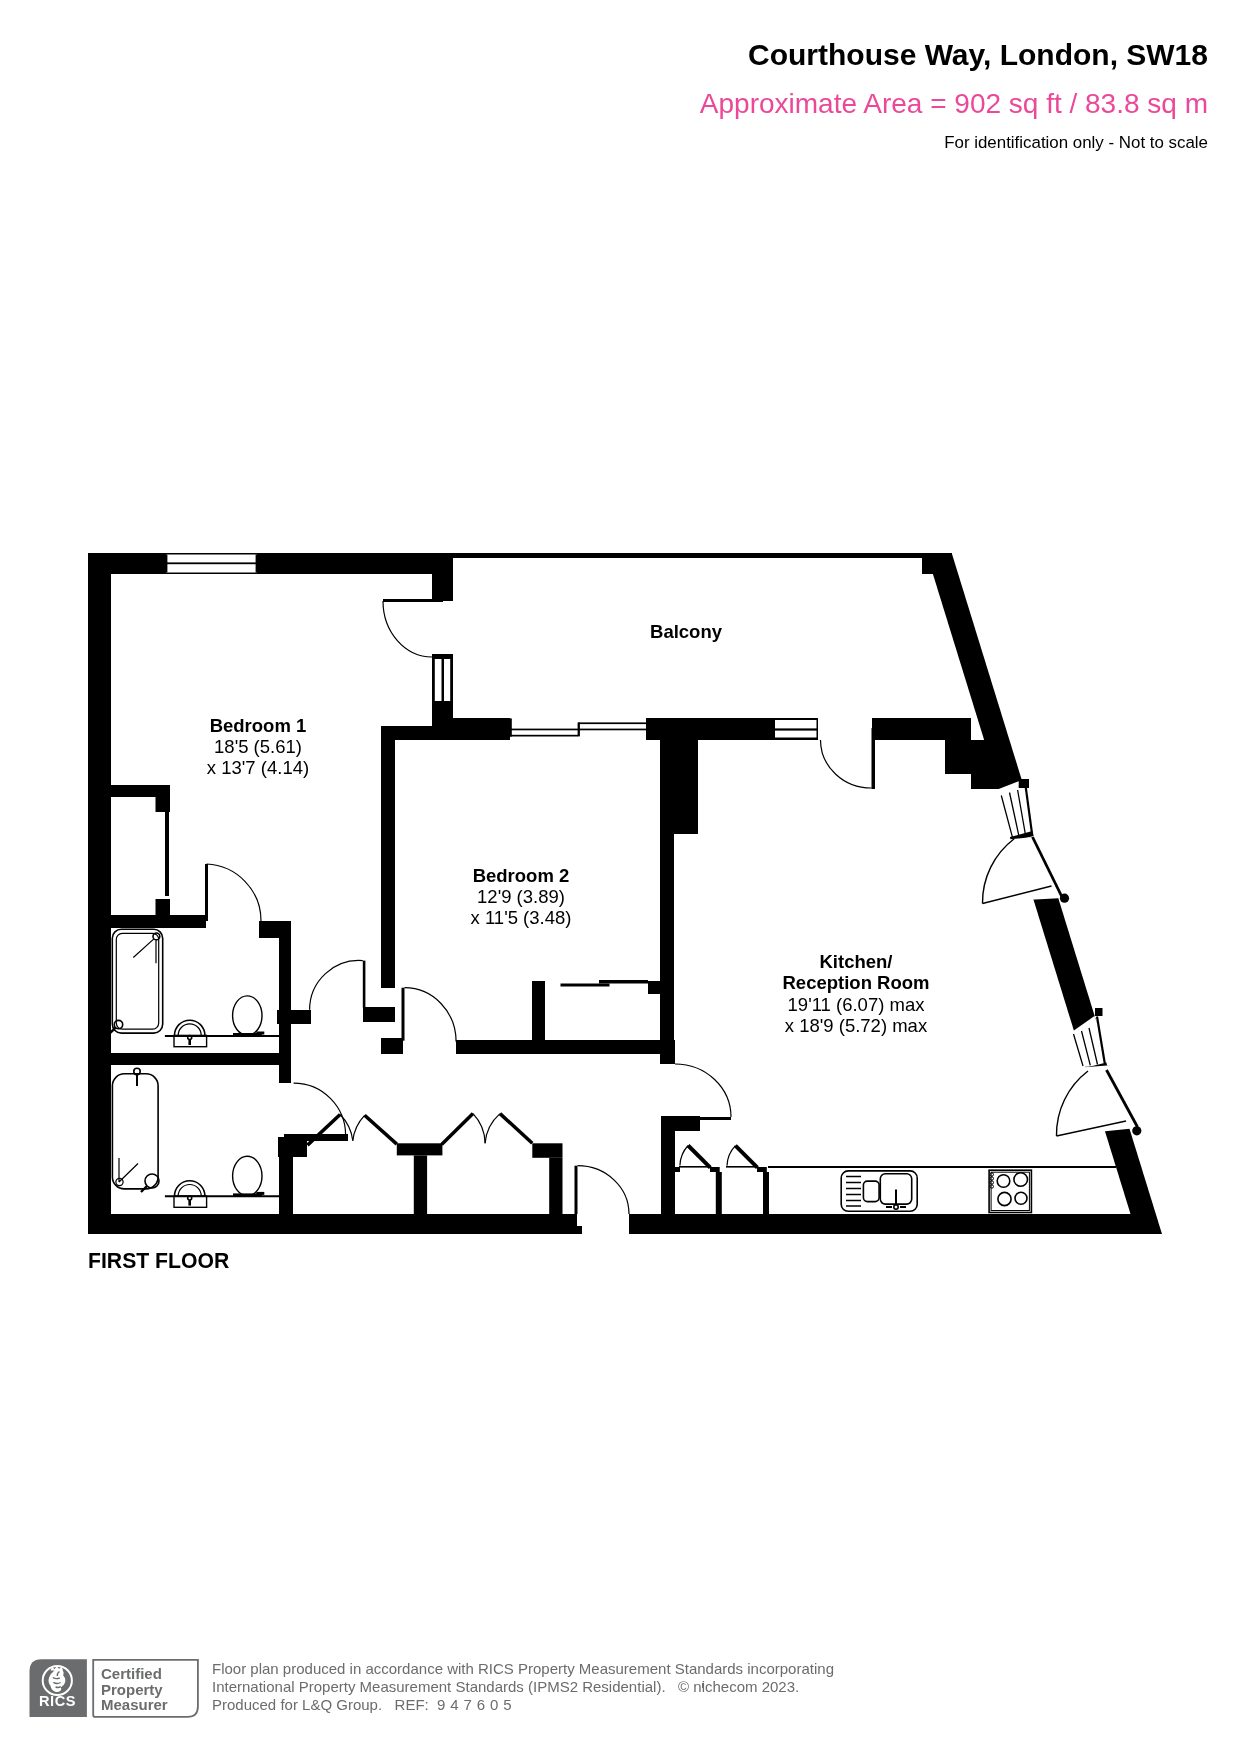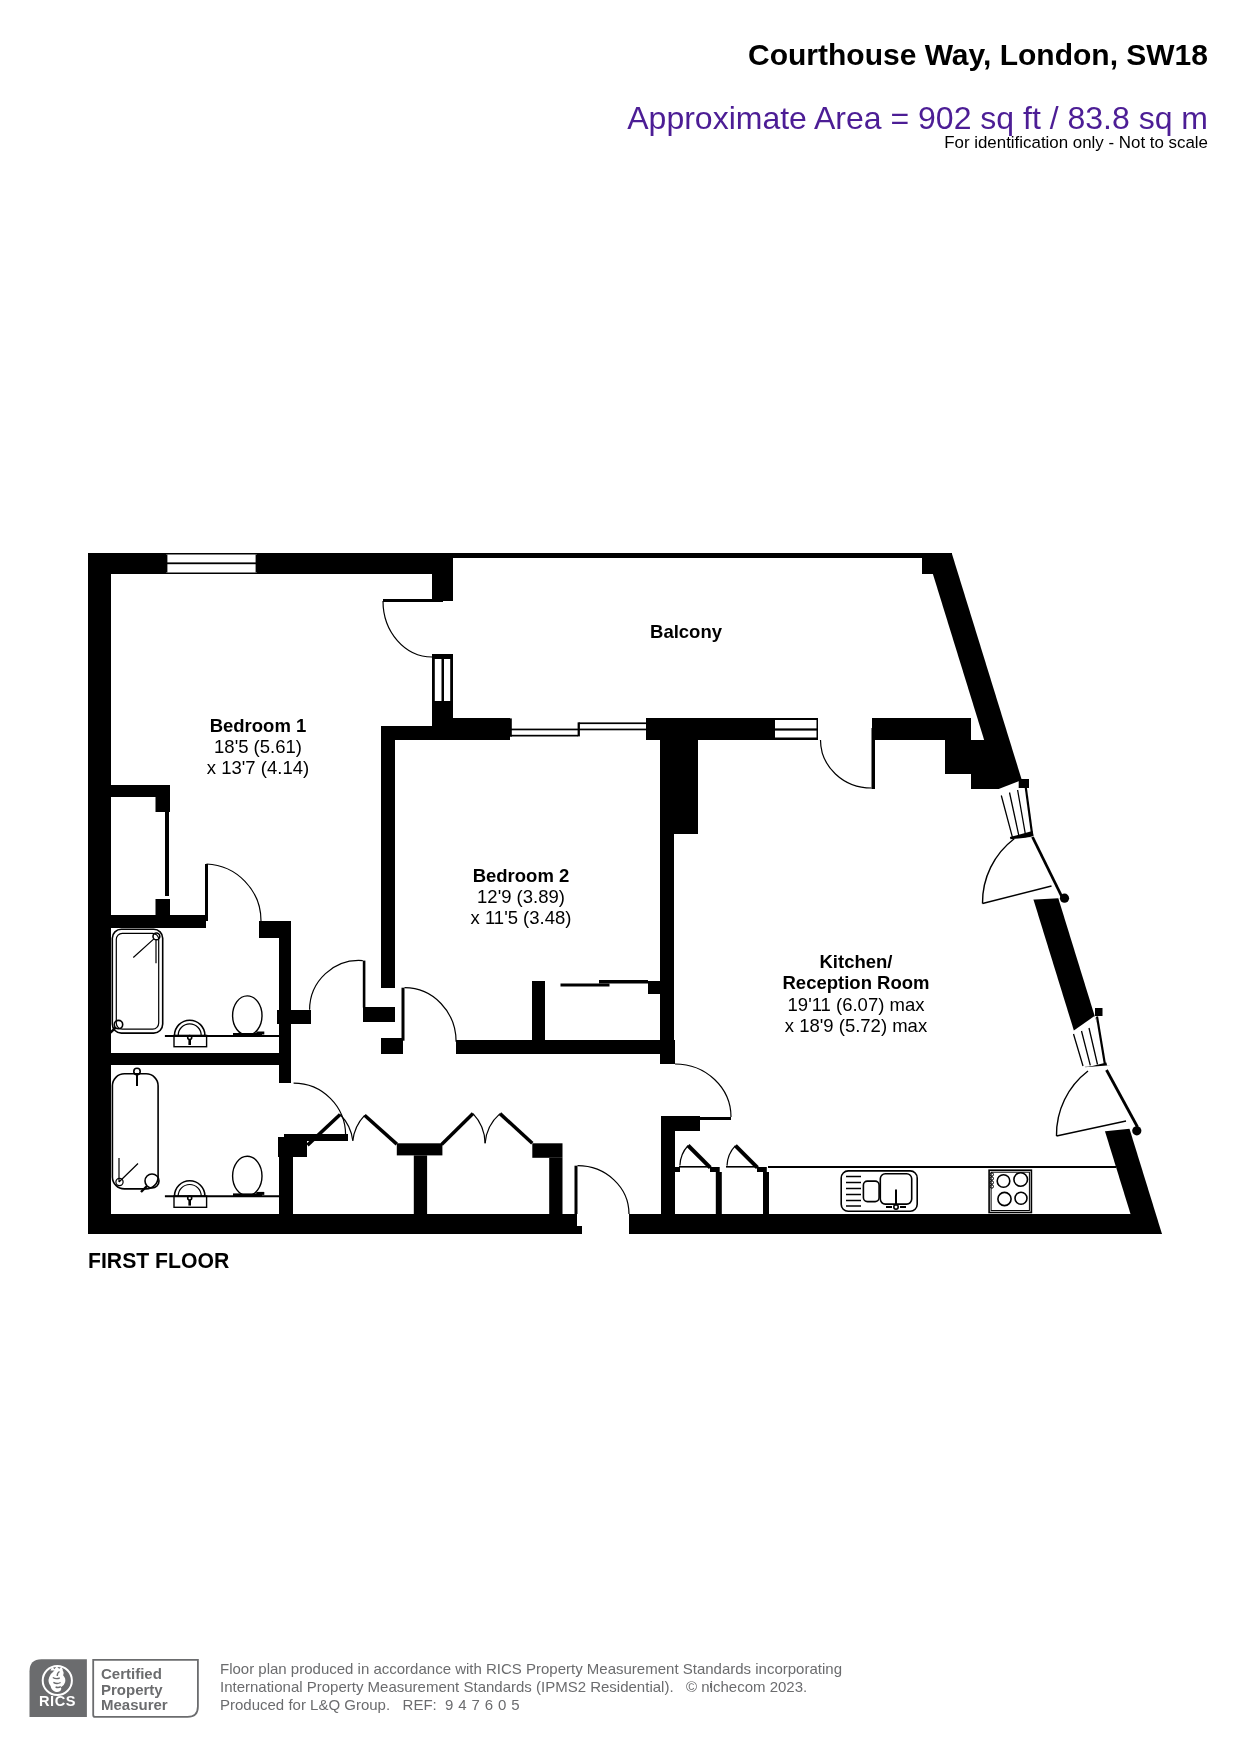--- a/index.html
+++ b/index.html
@@ -1,21 +1,21 @@
 <!DOCTYPE html>
 <html><head>
 <meta charset="utf-8">
 <style>
 html,body{margin:0;padding:0;background:#fff;}
 body{width:1241px;height:1755px;position:relative;font-family:"Liberation Sans",sans-serif;}
 .hdr{position:absolute;right:33px;text-align:right;}
 #t1{top:38px;font-size:30px;font-weight:bold;color:#000;}
-#t2{top:100px;font-size:32px;color:#4c1d95;}
+#t2{top:88px;font-size:28px;color:#ec4899;}
 #t3{top:133px;font-size:16.9px;color:#000;}
-.ft{position:absolute;color:#6b6c6e;font-size:15px;line-height:18.2px;margin-left:8px;}
+.ft{position:absolute;color:#6b6c6e;font-size:15px;line-height:18.2px;}
 svg{position:absolute;left:0;top:0;}
 </style>
 </head>
 <body>
 
 <div class="hdr" id="t1">Courthouse Way, London, SW18</div>
 
 <div class="hdr" id="t2">Approximate Area = 902 sq ft / 83.8 sq m</div>
 
 <div class="hdr" id="t3">For identification only - Not to scale</div>

